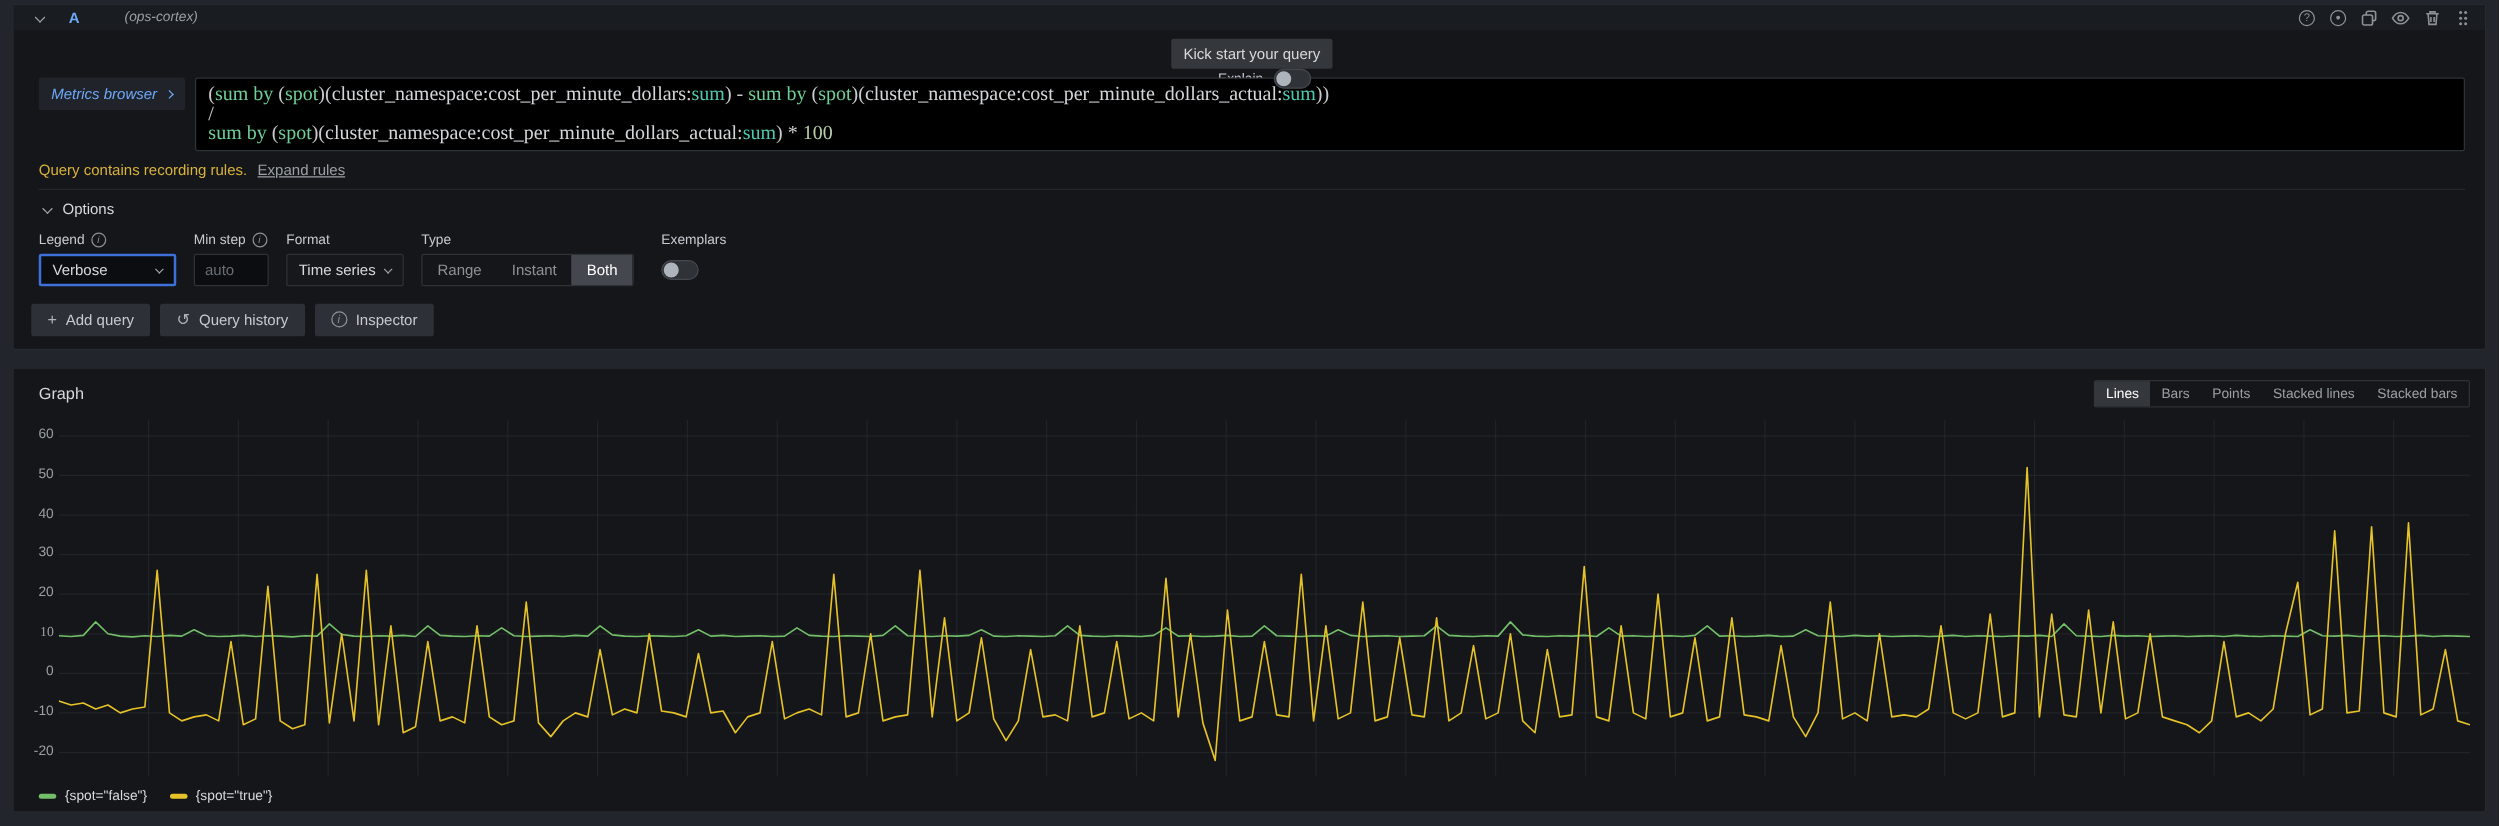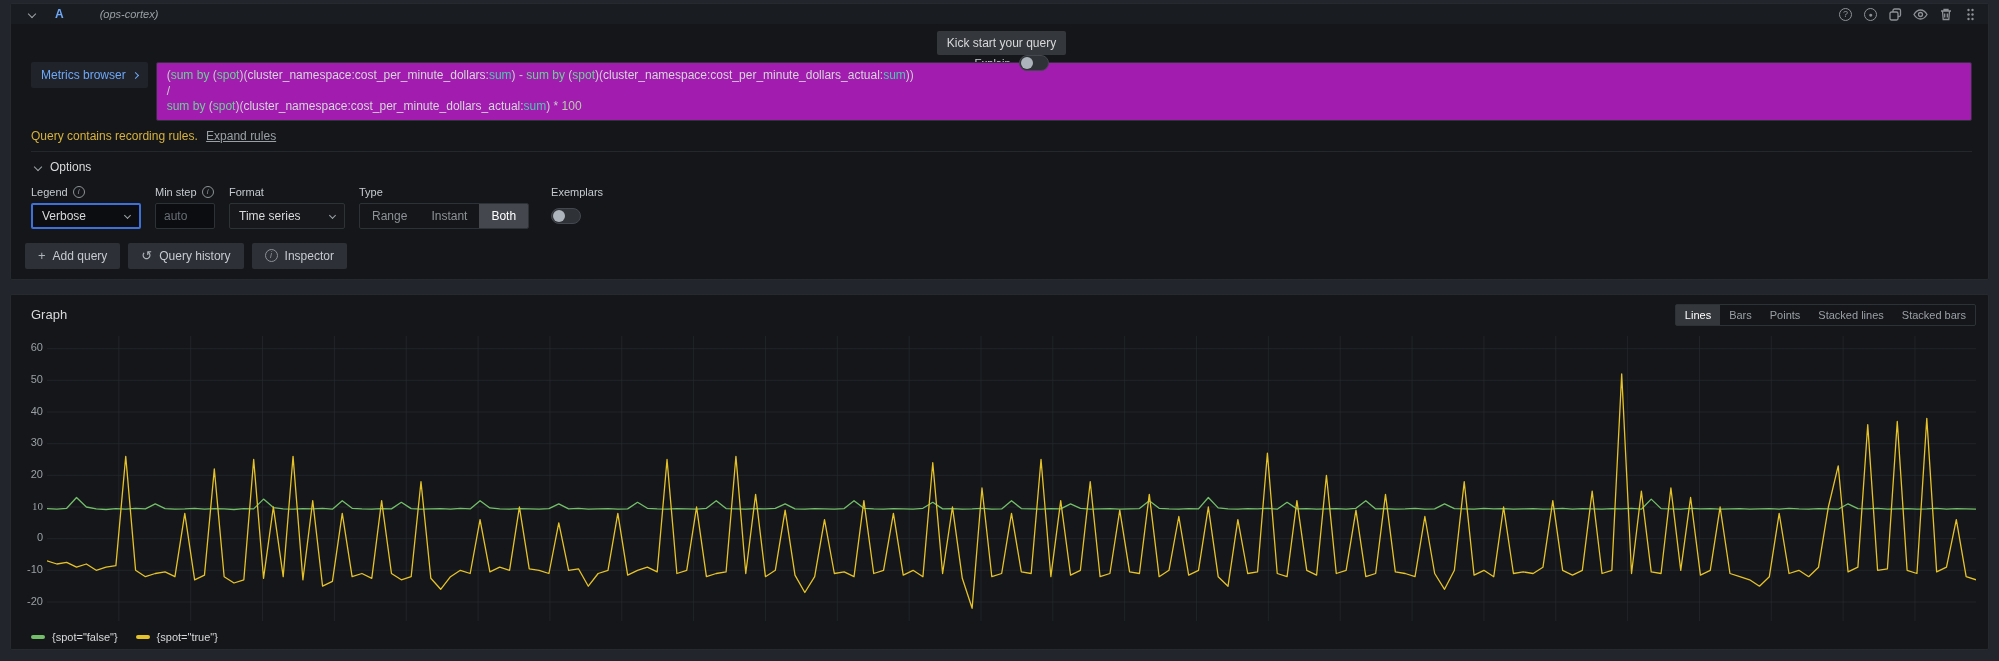--- a/index.html
+++ b/index.html
@@ -24,23 +24,23 @@
   .btn-gray { background:#34373c; color:#d8d9da; border:none; border-radius:2px; font-size:12px; padding:5px 10px; font-family:inherit; cursor:pointer; }
   .explain-wrap { display:flex; align-items:center; gap:8px; margin-left:20px; }
   .lbl { font-size:11px; color:#c7cbd1; }
   .toggle { width:30px; height:16px; background:#2f3237; border:1px solid #44474e; border-radius:8px; position:relative; cursor:pointer; }
   .toggle .knob { width:12px; height:12px; border-radius:50%; background:#aeb4bb; position:absolute; top:1px; left:1px; }
   .seg-group { display:flex; background:#1b1e23; border-radius:2px; padding:2px; }
   .seg { font-size:12px; color:#84cc16; padding:3px 10px; border-radius:2px; cursor:pointer; }
   .seg.sel { background:#44474d; color:#ffffff; font-weight:500; }
 
   .row2 { display:flex; align-items:flex-start; margin-bottom:8px; }
-  .metrics-btn { background:#202329; color:#6ea8f7; font-size:12px; padding:6px 10px; border:none; border-radius:2px; display:flex; align-items:center; gap:7px; cursor:pointer; font-family:inherit; white-space:nowrap; }
+  .metrics-btn { background:#202329; color:#6ea8f7; font-size:12px; padding:6px 10px; border:none; border-radius:2px; display:flex; align-items:center; gap:7px; cursor:pointer; font-family:inherit; white-space:nowrap;font-style:italic; }
   .metrics-btn .chev { border-color:#6ea8f7; width:5px; height:5px; }
-  .code-editor { flex:1; background:#a21caf; border:1px solid #2c3235; border-radius:2px; margin-left:8px; padding:5px 10px; min-height:52px; font-family:Liberation Sans, sans-serif; font-size:12px; line-height:15.5px; cursor:text; }
+  .code-editor { flex:1; background:#000000; border:1px solid #2c3235; border-radius:2px; margin-left:8px; padding:5px 10px; min-height:52px; font-family:Liberation Serif, serif; font-size:16px; line-height:15.5px; cursor:text; }
   .tok-k { color:#6fcf97; } .tok-m { color:#d4d6d9; } .tok-t { color:#4ec9b0; }
   .tok-p { color:#c9cbce; } .tok-n { color:#b5cea8; }
 
   .warn-row { font-size:12px; margin:2px 0 8px; }
   .warn-text { color:#d8b23a; }
   .warn-link { color:#9aa0a6; text-decoration:underline; margin-left:5px; cursor:pointer; }
 
   .options-sec { border-top:1px solid #24272c; padding-top:8px; }
   .opt-head { display:flex; align-items:center; gap:9px; font-size:12px; color:#d8d9da; padding-left:4px; cursor:pointer; margin-bottom:12px; }
   .fields { display:flex; gap:14px; margin-bottom:12px; }
@@ -185,21 +185,21 @@
               <span>Min step</span>
               <span class="info-i">i</span>
             </div>
             <input class="input" placeholder="auto" style="">
           </div>
 
           <div>
             <div class="field-label">
               <span>Format</span>
             </div>
-            <div class="select" style="width:116px; background:#16181c;">
+            <div class="select" style="width:94px; background:#16181c;">
               <span>Time series</span>
               <span class="chev"></span>
             </div>
           </div>
 
           <div>
             <div class="field-label">
               <span>Type</span>
             </div>
             <div class="radio-group">

